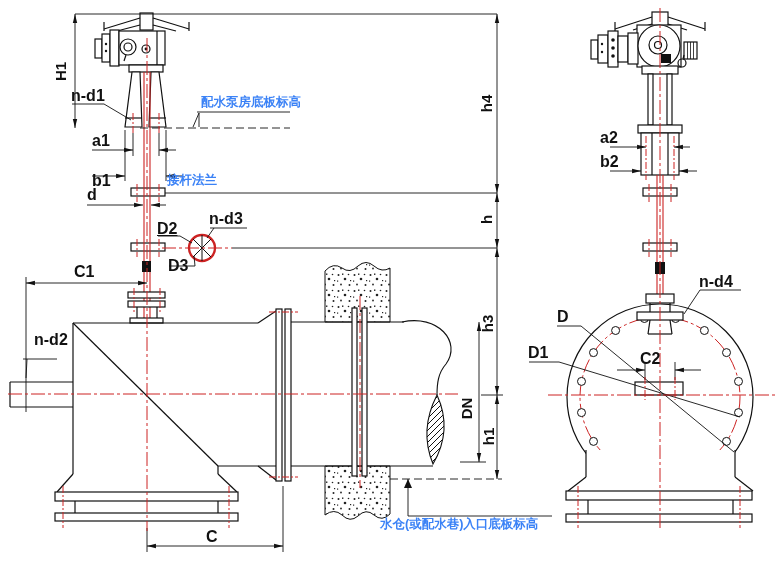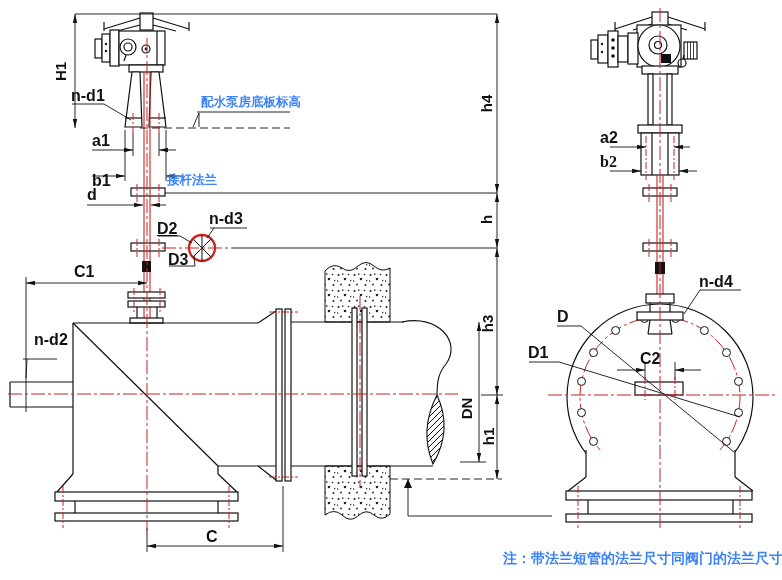--- a/index.html
+++ b/index.html
@@ -305,33 +305,33 @@
 
 <div class="vl" style="left:43px;top:63px;">H1</div>
 <div class="lbl" style="left:71px;top:88px;">n-d1</div>
 <div class="lbl" style="left:92px;top:133px;text-align:center;">a1</div>
 <div class="lbl" style="left:92px;top:146px;margin-top:27px;">b1</div>
 <div class="lbl" style="left:87px;top:187px;">d</div>
 <div class="cjk fs12" style="left:201px;top:96px;">配水泵房底板标高</div>
 <div class="cjk fs12" style="left:167px;top:174px;">接杆法兰</div>
 <div class="lbl" style="left:157px;top:221px;text-decoration:underline;">D2</div>
 <div class="lbl" style="left:209px;top:211px;">n-d3</div>
-<div class="lbl" style="left:168px;top:252px;text-align:center;">D3</div>
+<div class="lbl" style="left:168px;top:258px;text-align:center;">D3</div>
 <div class="lbl" style="left:74px;top:264px;">C1</div>
 <div class="lbl" style="left:22px;top:332px;margin-left:12px;">n-d2</div>
 <div class="lbl" style="left:206px;top:529px;">C</div>
+<div class="cjk fs12" style="left:380px;top:518px;">水仓(或配水巷)入口底板标高</div>
 
 <div class="vl" style="left:469px;top:95px;">h4</div>
 <div class="vl" style="left:469px;top:211px;">h</div>
 <div class="vl" style="left:470px;top:315px;">h3</div>
 <div class="vl" style="left:449px;top:400px;">DN</div>
 <div class="vl" style="left:471px;top:428px;">h1</div>
 
 <div class="lbl" style="left:600px;top:130px;">a2</div>
-<div class="lbl" style="left:600px;top:154px;font-family:Liberation Serif, serif;">b2</div>
+<div class="lbl" style="left:600px;top:154px;">b2</div>
 <div class="lbl" style="left:699px;top:274px;">n-d4</div>
 <div class="lbl" style="left:557px;top:309px;">D</div>
 <div class="lbl" style="left:528px;top:345px;">D1</div>
 <div class="lbl" style="left:640px;top:351px;">C2</div>
 
-<div class="cjk fs14" style="left:503px;top:551px;">注：带法兰短管的法兰尺寸同阀门的法兰尺寸</div>
 
 </div>
 
 </body></html>

